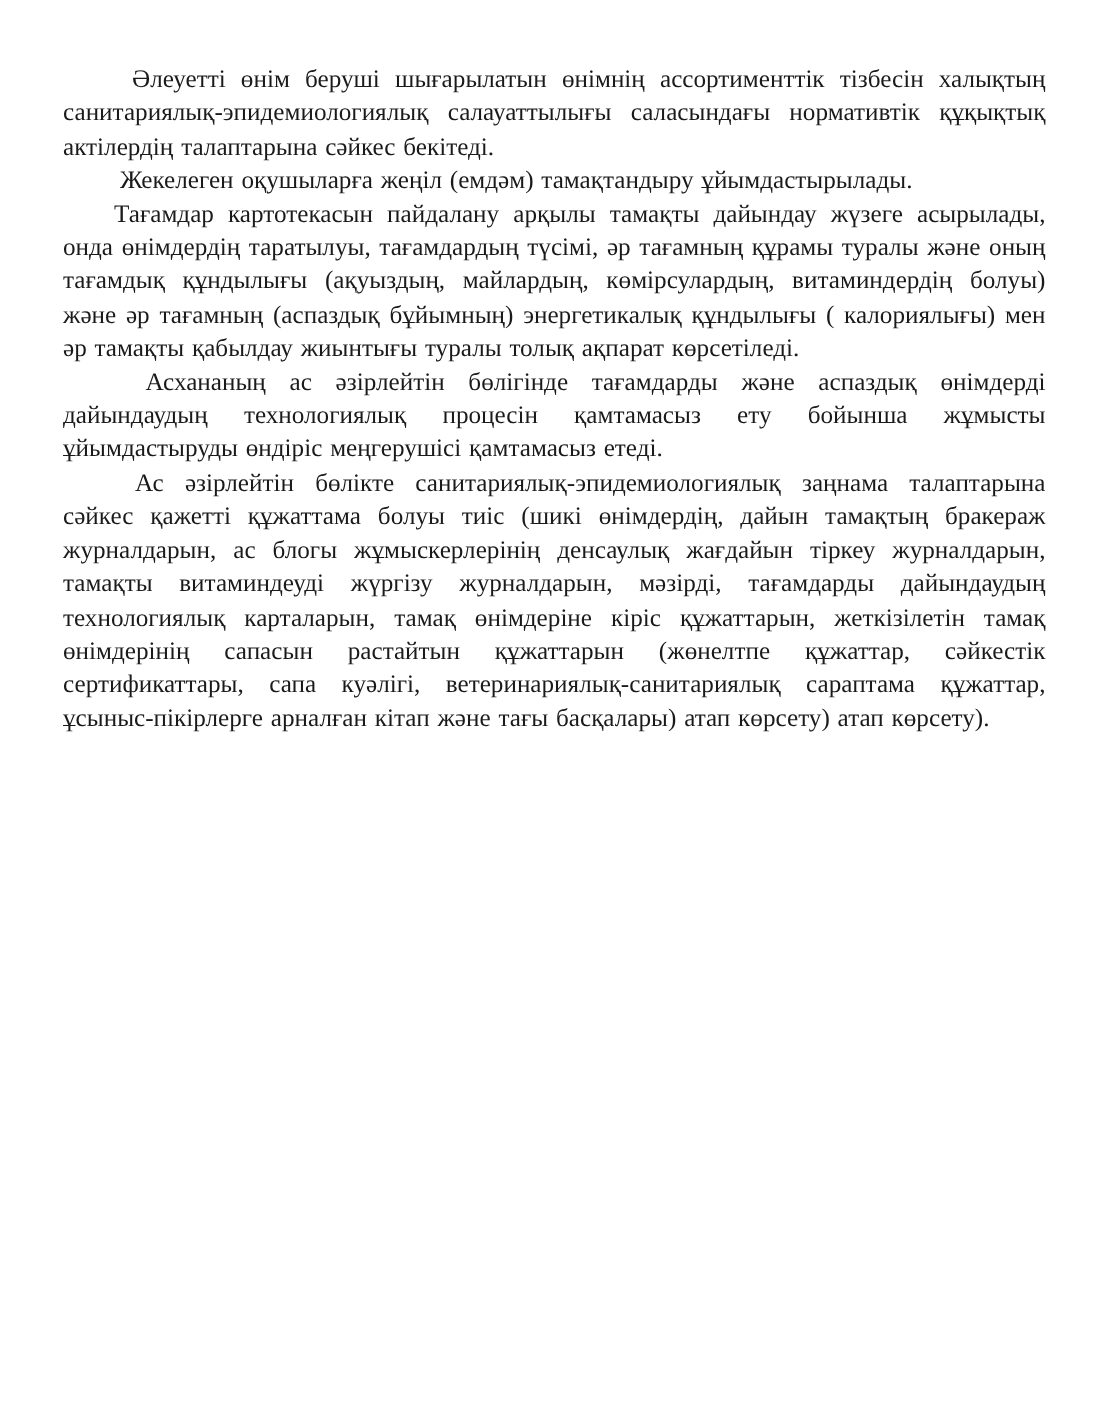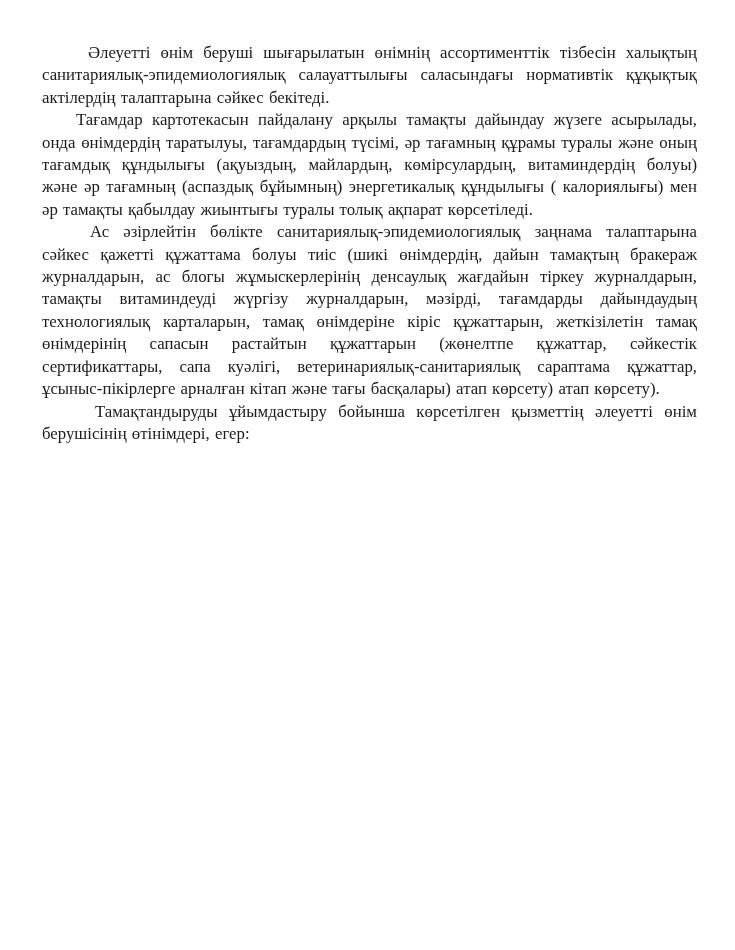--- a/index.html
+++ b/index.html
@@ -32,25 +32,26 @@
 </style>
 </head>
 <body>
 
 <div class="page">
   <div class="doc">
 
       <p style="text-indent: 46px;">Әлеуетті өнім беруші шығарылатын өнімнің ассортименттік тізбесін халықтың санитариялық-эпидемиологиялық салауаттылығы саласындағы нормативтік құқықтық актілердің талаптарына сәйкес бекітеді.</p>
 
 
+      <p style="text-indent: 38px;">Жекелеген оқушыларға жеңіл (емдәм) тамақтандыру ұйымдастырылады.</p>
 
 
       <p style="text-indent: 34px;">Тағамдар картотекасын пайдалану арқылы тамақты дайындау жүзеге асырылады, онда өнімдердің таратылуы, тағамдардың түсімі, әр тағамның құрамы туралы және оның тағамдық құндылығы (ақуыздың, майлардың, көмірсулардың, витаминдердің болуы) және әр тағамның (аспаздық бұйымның) энергетикалық құндылығы ( калориялығы) мен әр тамақты қабылдау жиынтығы туралы толық ақпарат көрсетіледі.</p>
 
+      <p style="text-indent: 55px;">Асхананың ас әзірлейтін бөлігінде тағамдарды және аспаздық өнімдерді дайындаудың технологиялық процесін қамтамасыз ету бойынша жұмысты ұйымдастыруды өндіріс меңгерушісі қамтамасыз етеді.</p>
 
       <p style="text-indent: 48px;">Ас әзірлейтін бөлікте санитариялық-эпидемиологиялық заңнама талаптарына сәйкес қажетті құжаттама болуы тиіс (шикі өнімдердің, дайын тамақтың бракераж журналдарын, ас блогы жұмыскерлерінің денсаулық жағдайын тіркеу журналдарын, тамақты витаминдеуді жүргізу журналдарын, мәзірді, тағамдарды дайындаудың технологиялық карталарын, тамақ өнімдеріне кіріс құжаттарын, жеткізілетін тамақ өнімдерінің сапасын растайтын құжаттарын (жөнелтпе құжаттар, сәйкестік сертификаттары, сапа куәлігі, ветеринариялық-санитариялық сараптама құжаттар, ұсыныс-пікірлерге арналған кітап және тағы басқалары) атап көрсету) атап көрсету).</p>
 
 
 
 
-      <p style="text-indent: 53px;">Тамақтандыруды ұйымдастыру бойынша көрсетілген қызметтің әлеуетті өнім берушісінің өтінімдері, егер:</p>
     </div>
 </div>
 
 </body></html>

